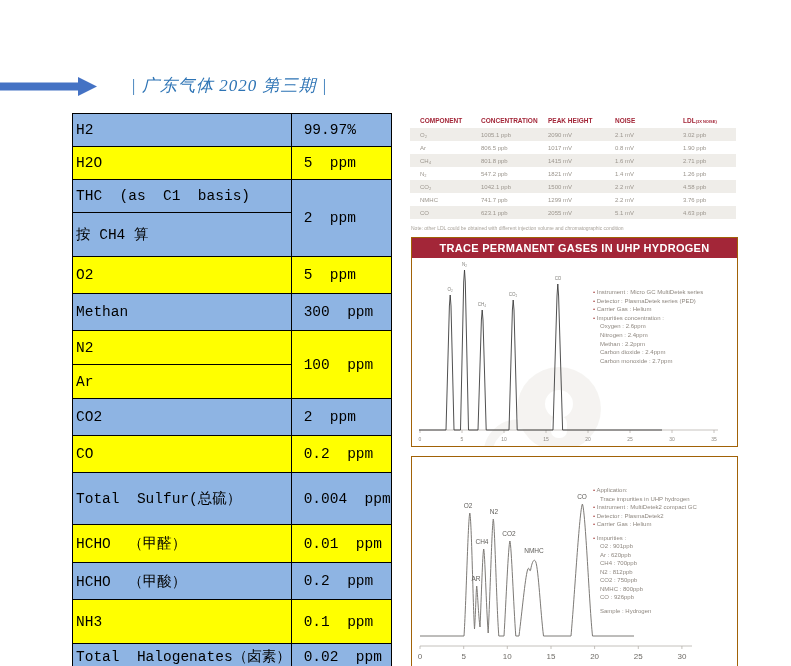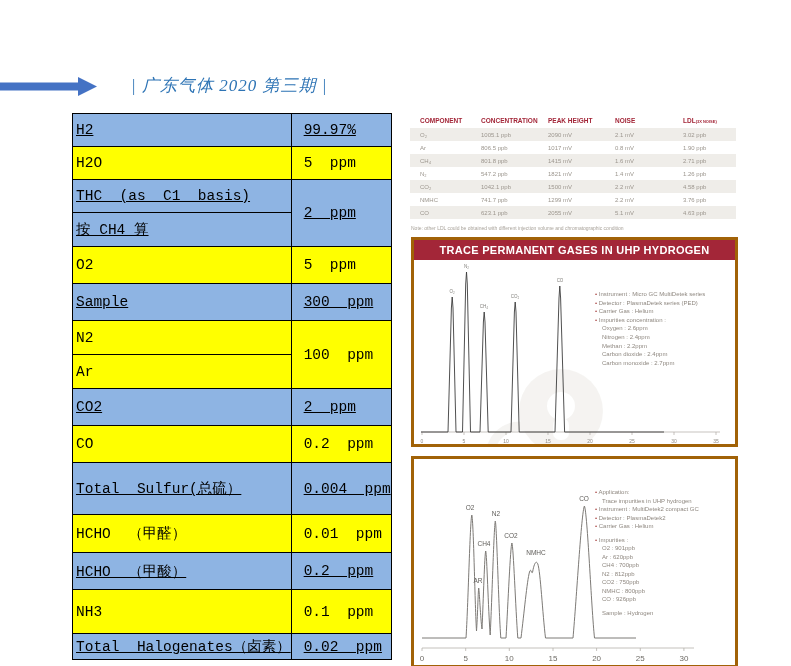--- a/index.html
+++ b/index.html
@@ -10,37 +10,37 @@
   #hdr-arrow{position:absolute;left:0;top:77px;width:97px;height:19px;}
   #hdr-title{position:absolute;left:103px;top:74px;font-family:"Liberation Serif","DejaVu Serif",serif;
              font-style:italic;font-size:17px;letter-spacing:1px;white-space:nowrap;margin-left:28px;}
 
   
   #spec{position:absolute;left:72px;top:113px;border-collapse:collapse;table-layout:fixed;}
   #spec td{border:1px solid #000;font-family:"Liberation Mono","DejaVu Sans Mono",monospace;
            font-size:14.5px;color:#000;padding:0 0 0 3px;vertical-align:middle;
            white-space:pre;overflow:hidden;}
   #spec .vcell{padding-left:12px;}
-  .bgblue{background:#8EB4E3;text-decoration:underline;}
+  .bgblue{background:#8EB4E3;}
   .bgyellow{background:#FFFF00;}
 
   
   #ds{position:absolute;left:410px;top:112px;width:326px;}
   .ds-row{display:flex;align-items:center;height:13px;font-size:6px;color:#9C968E;}
   .ds-row.head{height:16px;color:#A32638;font-weight:bold;font-size:6.5px;}
   .ds-row:nth-child(even){background:#EFEDE9;}
   .ds-row.head{background:#fff;}
   .c1{width:71px;padding-left:10px;box-sizing:border-box;}
   .c2{width:67px;}.c3{width:67px;}.c4{width:63px;}
   .c5{width:58px;padding-left:5px;box-sizing:border-box;}
   .ldl-sub{font-size:4px;font-weight:bold;}
   #ds-note{position:absolute;left:411px;top:225px;font-size:5px;color:#A9A39B;white-space:nowrap;}
 
   
-  .panel{position:absolute;left:411px;width:327px;border:3px solid #a16207;background:#fff;
+  .panel{position:absolute;left:411px;width:327px;border:1px solid #a16207;background:#fff;
          box-sizing:border-box;overflow:hidden;}
   #panel1{top:237px;height:210px;}
   #panel2{top:456px;height:212px;}
   .banner{height:20px;background:#A32638;color:#fff;font-weight:bold;font-size:11px;
           display:flex;align-items:center;justify-content:center;letter-spacing:.3px;}
   .chart{position:absolute;left:0;top:20px;}
 
   .bullets{position:absolute;font-size:6px;color:#8F8880;line-height:8.6px;}
   #b1{left:181px;top:50px;}
   #b2{left:181px;top:29px;line-height:8.5px;}
@@ -73,29 +73,29 @@
       <td class="bgblue vcell">99.97%</td>
     </tr>
     <tr style="height:33px">
       <td class="bgyellow">H2O</td>
       <td class="bgyellow vcell">5  ppm</td>
     </tr>
     <tr style="height:33px">
       <td class="bgblue">THC  (as  C1  basis)</td>
       <td class="bgblue vcell" rowspan="2">2  ppm</td>
     </tr>
-    <tr style="height:34px">
+    <tr style="height:44px">
       <td class="bgblue">按 CH4 算</td>
     </tr>
     <tr style="height:37px">
       <td class="bgyellow">O2</td>
       <td class="bgyellow vcell">5  ppm</td>
     </tr>
     <tr style="height:37px">
-      <td class="bgblue">Sample</td>
+      <td class="bgblue">Methan</td>
       <td class="bgblue vcell">300  ppm</td>
     </tr>
     <tr style="height:34px">
       <td class="bgyellow">N2</td>
       <td class="bgyellow vcell" rowspan="2">100  ppm</td>
     </tr>
     <tr style="height:34px">
       <td class="bgyellow">Ar</td>
     </tr>
     <tr style="height:37px">

